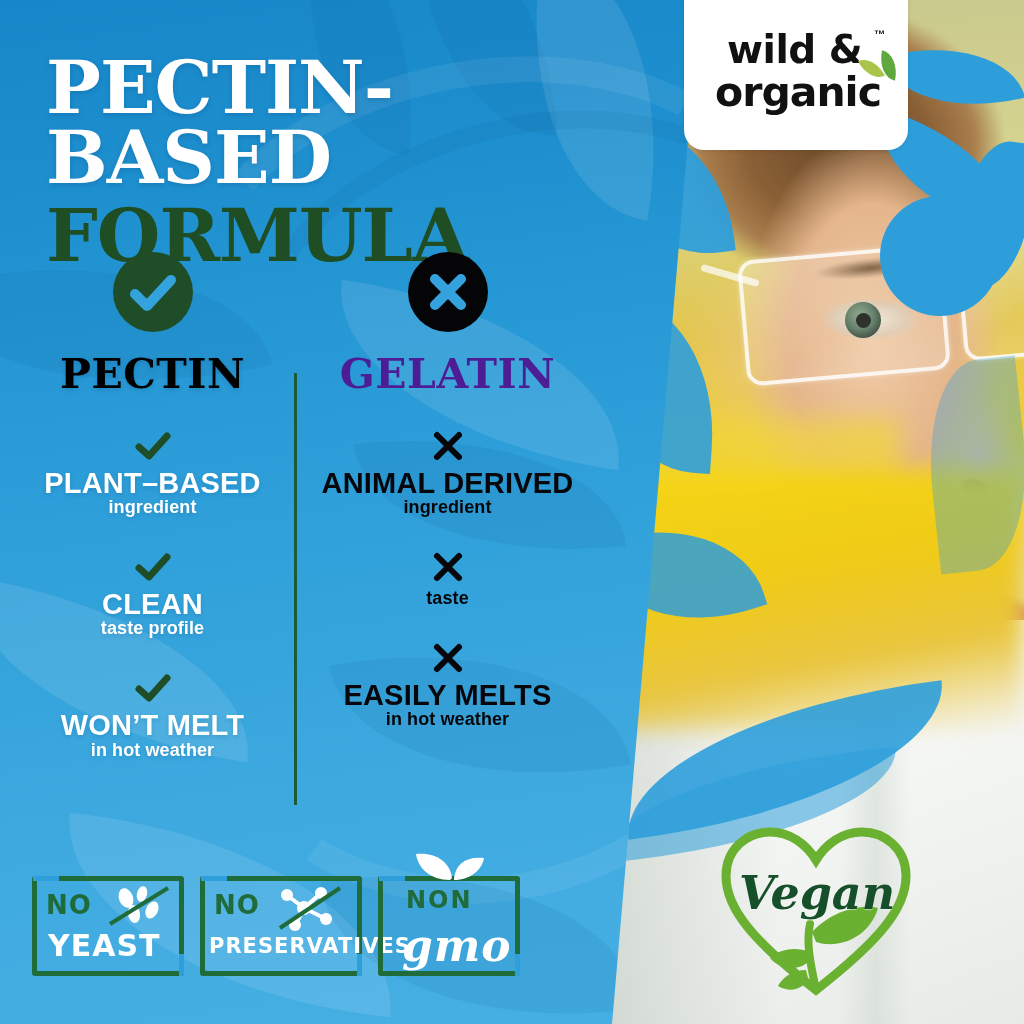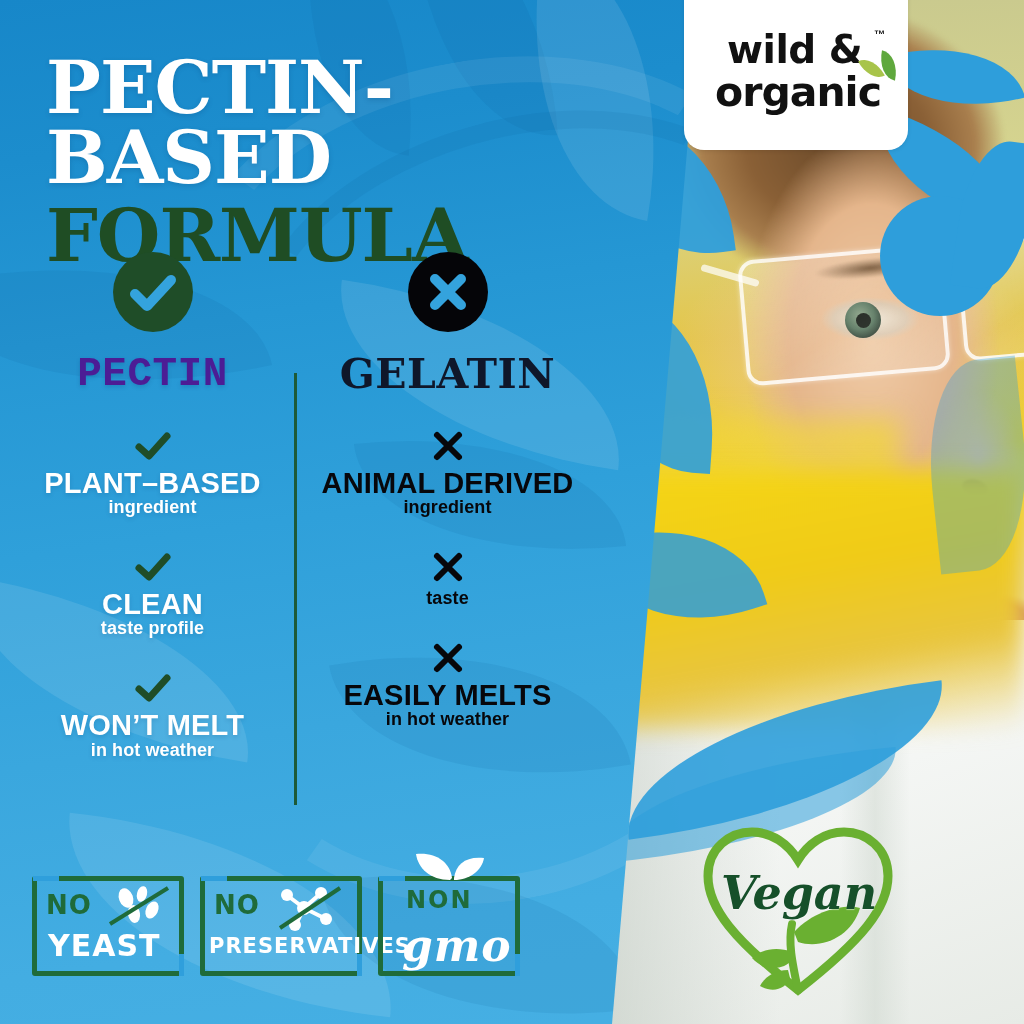--- a/index.html
+++ b/index.html
@@ -174,22 +174,22 @@
     width:80px;height:80px;border-radius:50%;margin:0 auto;position:relative;
   }
   .big-ic.ok{background:#1f4d28;}
   .big-ic.no{background:#050508;}
   .big-ic svg{position:absolute;left:0;top:0;}
 
   .col-title{
     margin-top:22px;font-family:"DejaVu Serif","Liberation Serif",serif;font-weight:700;
     font-size:41px;letter-spacing:.5px;line-height:1;
   }
-  .col-title.w{color:#4c1d95;text-shadow:0 2px 4px rgba(0,60,110,.20);font-family:Liberation Mono, monospace;}
-  .col-title.k{color:#0f172a;}
+  .col-title.w{color:#000000;text-shadow:0 2px 4px rgba(0,60,110,.20);}
+  .col-title.k{color:#4c1d95;}
 
   .divider{
     position:absolute;left:294px;top:121px;width:3px;height:432px;background:#1d5a38;
   }
 
   .rows{position:absolute;left:0;top:172px;width:285px;}
   .row{text-align:center;}
   .row-mark{height:44px;display:flex;align-items:center;justify-content:center;}
   .l1{font-size:29px;font-weight:700;line-height:1.04;letter-spacing:.2px;}
   .l2{font-size:18px;font-weight:700;line-height:1.06;letter-spacing:.1px;}
@@ -216,21 +216,21 @@
   .st-main{
     position:absolute;font-family:"DejaVu Sans",sans-serif;font-weight:700;
     color:#fff;letter-spacing:1px;
   }
   .st-script{
     position:absolute;font-family:"DejaVu Serif",serif;font-style:italic;font-weight:700;
     color:#fff;
   }
 
   
-  .vegan{position:absolute;left:688px;top:812px;width:220px;height:200px;}
+  .vegan{position:absolute;left:706px;top:812px;width:220px;height:200px;}
   .vegan-txt{
     position:absolute;left:28px;top:58px;width:166px;text-align:center;
     font-family:"DejaVu Serif",serif;font-style:italic;font-weight:700;
     font-size:46px;color:#16502a;line-height:1;
     text-shadow:0 1px 1px rgba(255,255,255,.5);
   }
 </style>
 </head>
 <body>
 

